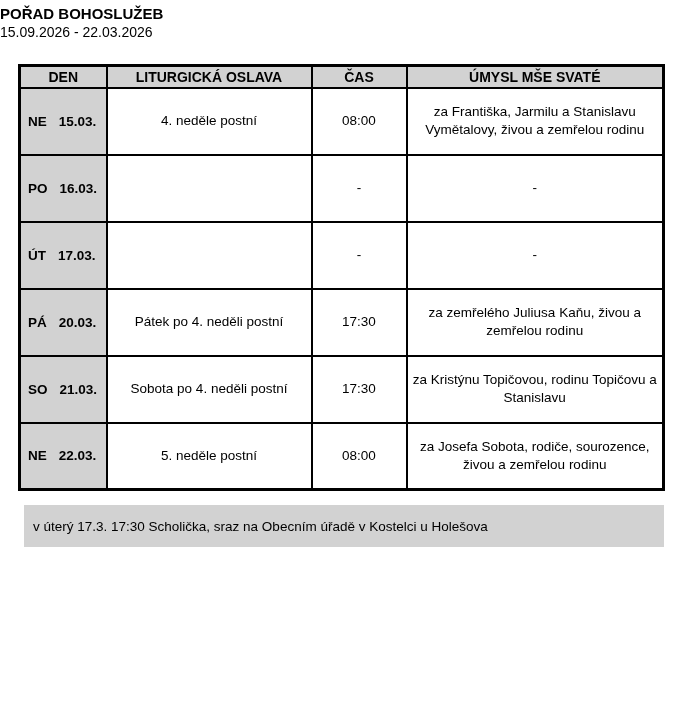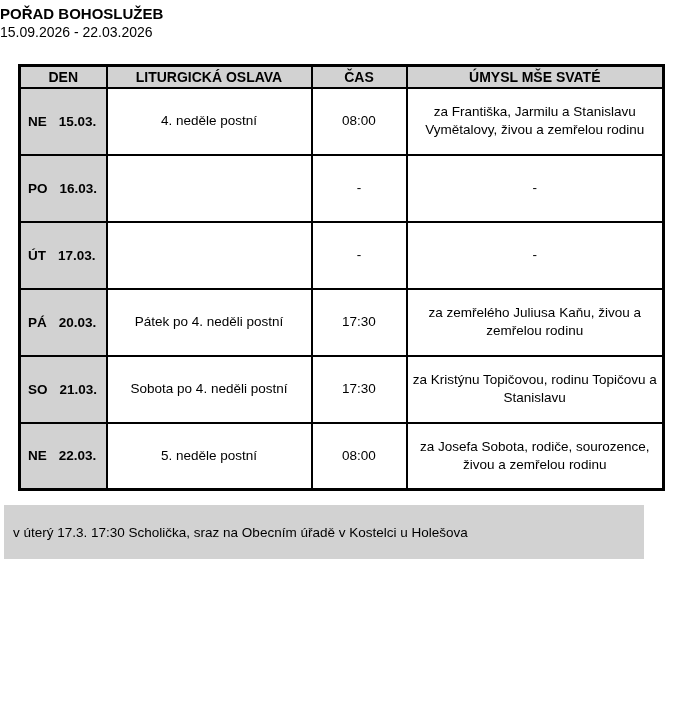--- a/index.html
+++ b/index.html
@@ -40,22 +40,22 @@
     white-space: nowrap;
   }
   td.c-day .date { margin-left: 12px; }
   td.c-celebration, td.c-time, td.c-intention {
     text-align: center; vertical-align: middle;
     font-size: 13.5px; line-height: 18px;
     padding: 2px 5px;
     background: #ffffff;
   }
   .footer-note {
-    margin: 14px 0 0 4px;
-    width: 640px; height: 54px;
+    margin: 14px 0 0 24px;
+    width: 640px; height: 42px;
     background: #d2d2d2;
     display: flex; align-items: center;
     padding-left: 9px;
     font-size: 13.5px;
   }
 </style>
 </head>
 <body>
 
 <div class="titles">

